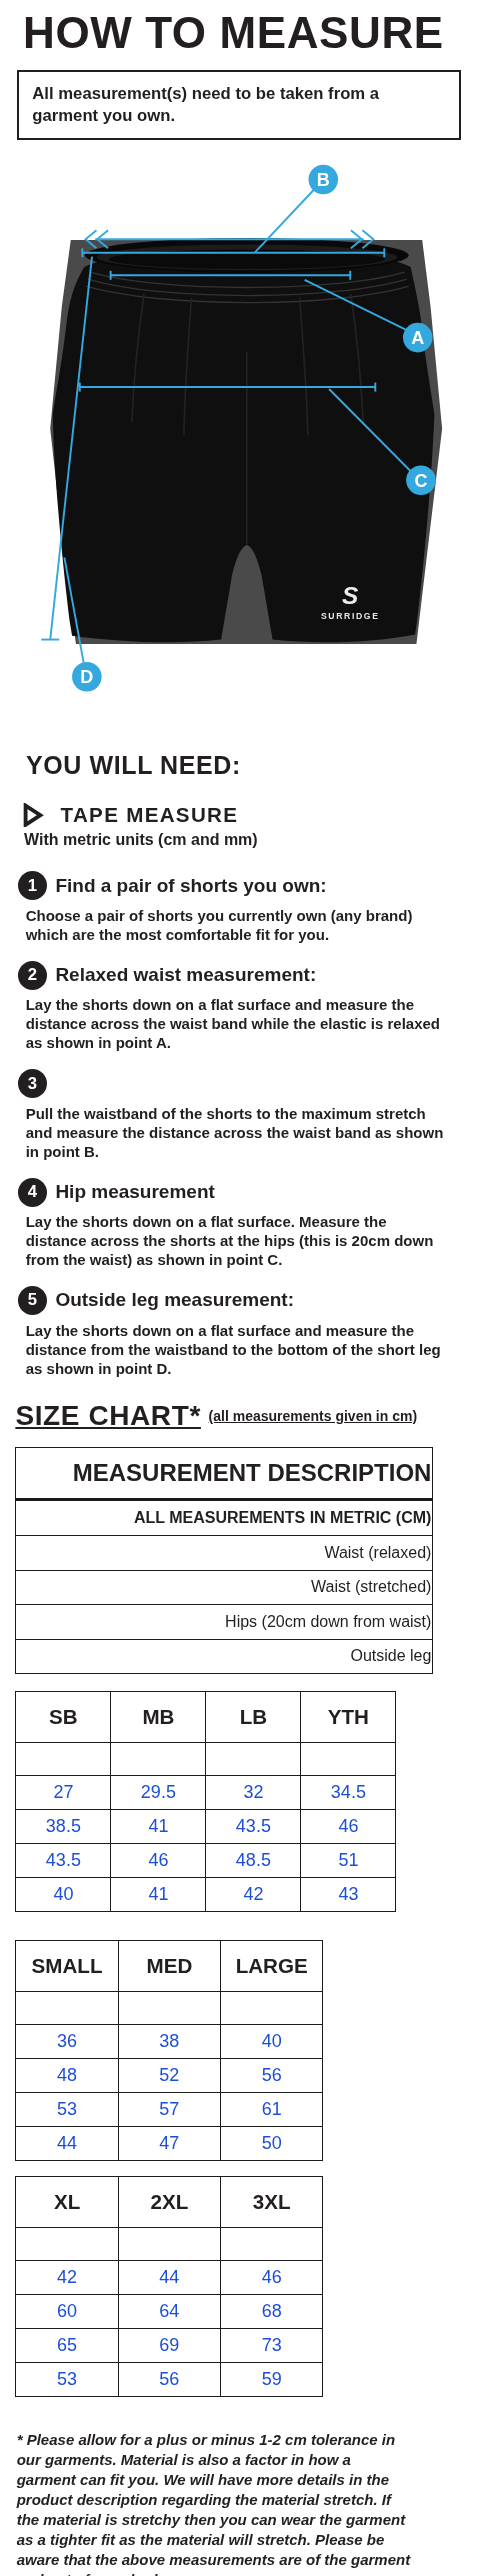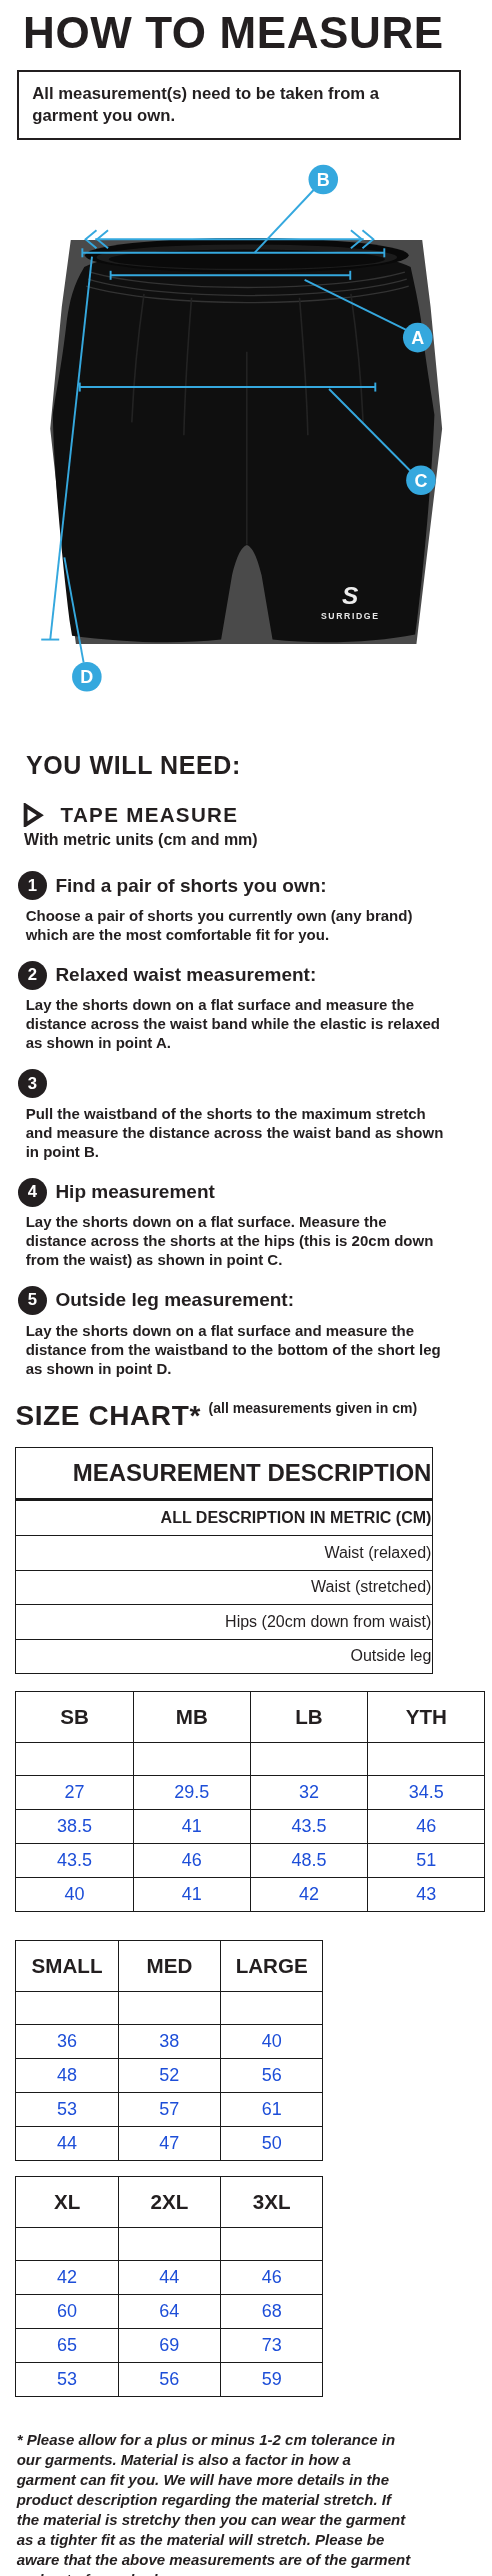--- a/index.html
+++ b/index.html
@@ -16,32 +16,32 @@
   .tape-row{display:flex;align-items:center;gap:17px;margin:23px 0 0 23px;}
   .tape-label{font-size:20.6px;font-weight:700;letter-spacing:1.3px;}
   .tape-note{margin:3.9px 0 0 24px;font-size:16px;font-weight:700;}
   .steps{margin-top:22px;}
   .step{margin:0 0 16.7px 18px;}
   .step-head{display:flex;align-items:center;gap:8.4px;}
   .step-num{flex:0 0 29px;width:29px;height:29px;border-radius:50%;background:#231f20;color:#fff;
     font-size:16.7px;font-weight:700;display:flex;align-items:center;justify-content:center;}
   .step-title{font-size:19px;font-weight:700;}
   .step-body{margin:5.8px 0 0 7.7px;width:425px;font-size:15px;font-weight:700;line-height:19px;}
-  .sc-head{display:flex;align-items:flex-start;gap:7.7px;margin:22px 0 0 15.4px;}
+  .sc-head{display:flex;align-items:center;gap:7.7px;margin:22px 0 0 15.4px;text-decoration:underline;}
   .sc-title{font-size:28px;font-weight:700;letter-spacing:0.6px;}
   .sc-note{font-size:14px;font-weight:700;}
   table{border-collapse:collapse;table-layout:fixed;margin-left:15.4px;}
   td{border:1.9px solid #1a1a1a;overflow:hidden;white-space:nowrap;}
   .desc-table{width:418px;margin-top:15.4px;}
   .desc-table td{padding-left:10.3px;text-align:right;}
   .desc-header td{height:48px;font-size:24px;font-weight:700;border-bottom-width:3.2px;}
   .desc-sub td{height:32px;font-size:16px;font-weight:700;}
   .desc-row td{height:31.5px;font-size:16px;font-weight:400;}
   .size-table{margin-top:16.7px;text-align:center;}
-  .size-table.w4{width:470px;}
+  .size-table.w4{width:381px;}
   .size-table.w3{width:308px;}
   .size-table .hdr td{height:48px;font-size:20.6px;font-weight:700;}
   .size-table .empty td{height:30px;}
   .size-table .val td{height:31px;font-size:18px;color:#1d4ed8;}
   .gap2{margin-top:28px;}
   .gap3{margin-top:15.4px;}
   .footnote{margin:33px 0 0 16.7px;width:395px;font-size:15px;font-weight:700;
     font-style:italic;line-height:20px;}
 </style>
 </head>
@@ -186,21 +186,21 @@
   <span class="sc-title">SIZE CHART*</span>
   <span class="sc-note">(all measurements given in cm)</span>
 </div>
 
 <table class="desc-table">
   <tbody>
       <tr class="desc-header">
     <td>MEASUREMENT DESCRIPTION</td>
   </tr>
   <tr class="desc-sub">
-    <td>ALL DESCRIPTION IN METRIC (CM)</td>
+    <td>ALL MEASUREMENTS IN METRIC (CM)</td>
   </tr>
   <tr class="desc-row">
     <td>Waist (relaxed)</td>
   </tr>
   <tr class="desc-row">
     <td>Waist (stretched)</td>
   </tr>
   <tr class="desc-row">
     <td>Hips (20cm down from waist)</td>
   </tr>

